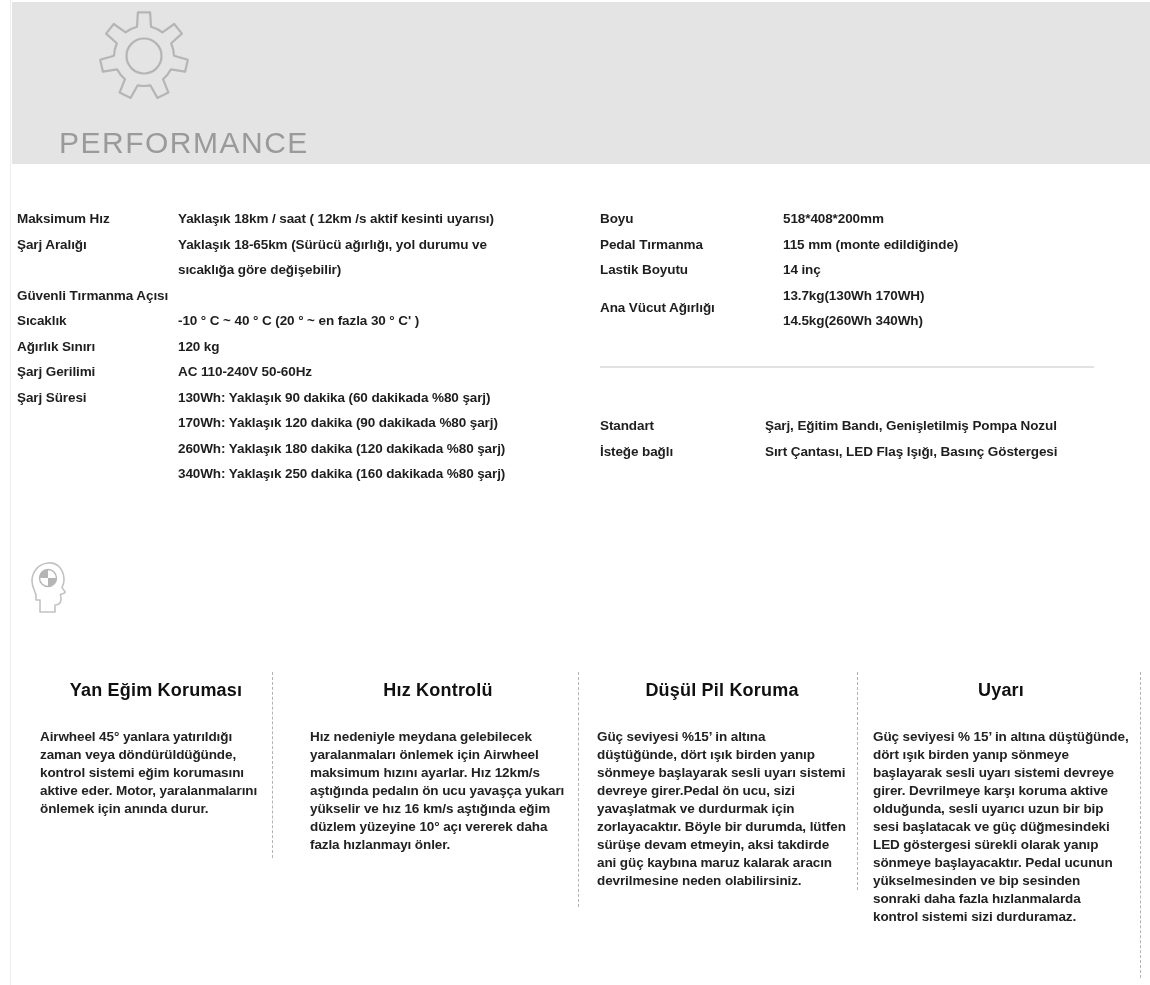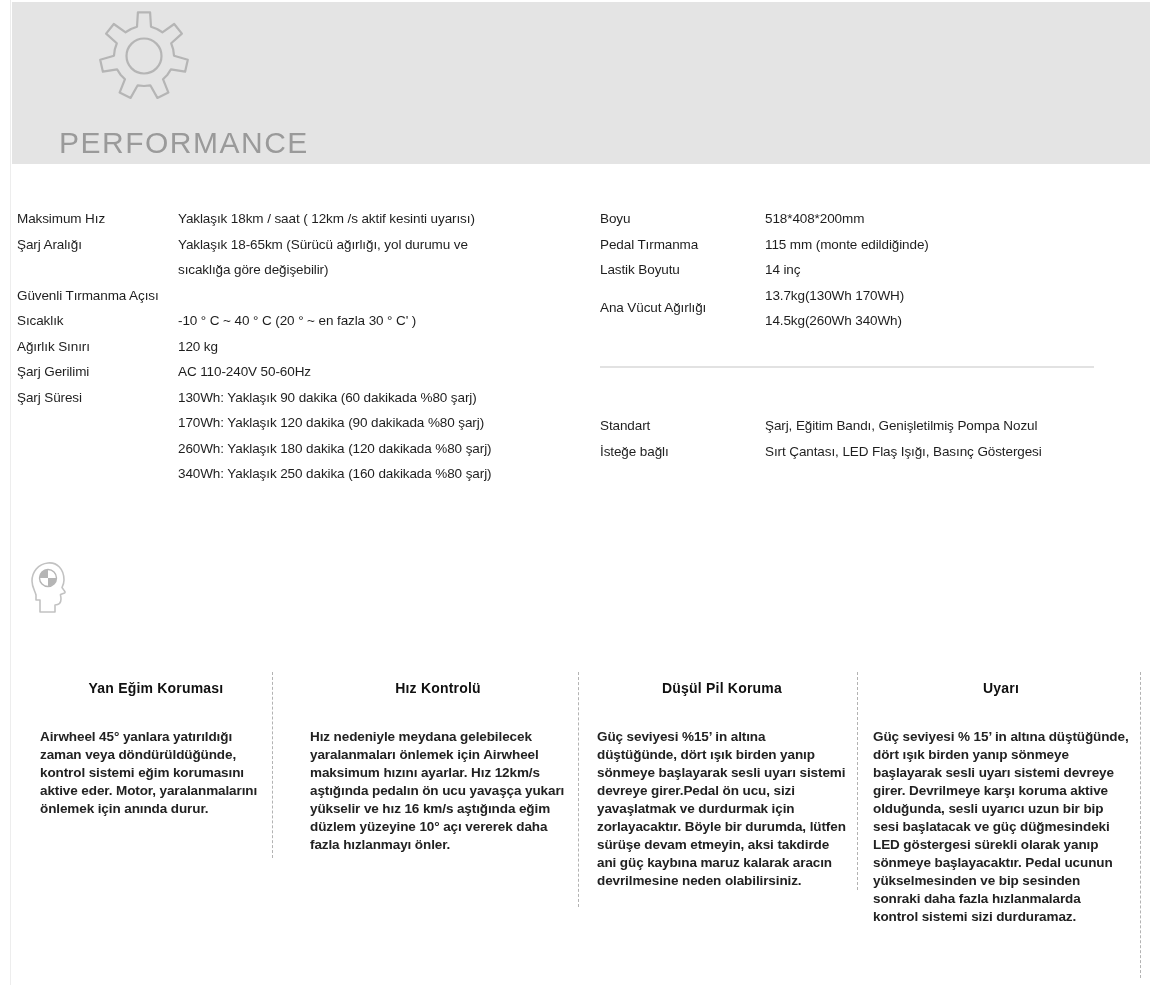--- a/index.html
+++ b/index.html
@@ -10,35 +10,35 @@
   }
   .page-edge{position:absolute;left:10px;top:0;width:1px;height:985px;background:#ededed;}
   
   .header-band{position:absolute;left:12px;top:2px;width:1138px;height:162px;background:#e4e4e4;}
   .gear{position:absolute;left:82px;top:3px;}
   .perf-title{
     position:absolute;left:27px;top:124px;font-size:30px;color:#9a9a9a;
     letter-spacing:1.5px;font-weight:400;margin-left:20px;
   }
   
-  .spec{position:absolute;font-size:13.5px;font-weight:normal;color:#1e1e1e;letter-spacing:-0.1px;}
+  .spec{position:absolute;font-size:13.5px;font-weight:bold;color:#1e1e1e;letter-spacing:-0.1px;}
   #spec-left{left:17px;top:206px;width:548px;}
   #spec-right-top{left:600px;top:206px;width:540px;}
   #spec-right-bottom{left:600px;top:413px;width:540px;}
   .srow{display:flex;align-items:flex-start;}
-  #spec-right-top .srow{align-items:center;}
+  #spec-right-top .srow{align-items:center;gap:18px;}
   .slabel{flex:0 0 161px;line-height:25.5px;}
   #spec-right-top .slabel,#spec-right-bottom .slabel{flex:0 0 165px;}
   .svalue{flex:1;line-height:25.5px;}
   .spec-divider{position:absolute;left:600px;top:366px;width:494px;height:2px;background:#e2e2e2;}
   
   .head-icon{position:absolute;left:28px;top:560px;}
   
   .fcol{position:absolute;top:668px;}
-  .ftitle{font-size:14px;font-weight:bold;color:#101010;text-align:center;
+  .ftitle{font-size:18px;font-weight:bold;color:#101010;text-align:center;
           padding-top:12px;height:48px;letter-spacing:0.2px;}
   .fbody{font-size:13.5px;font-weight:bold;color:#222;line-height:18px;letter-spacing:-0.1px;}
   .fc0{left:40px;width:232px;}
   .fc1{left:310px;width:256px;}
   .fc2{left:597px;width:250px;}
   .fc3{left:873px;width:256px;}
   .vdash{position:absolute;width:0;border-left:1px dashed #b3b3b3;}
   .vd0{left:272px;top:672px;height:186px;}
   .vd1{left:578px;top:672px;height:235px;}
   .vd2{left:857px;top:672px;height:218px;}

